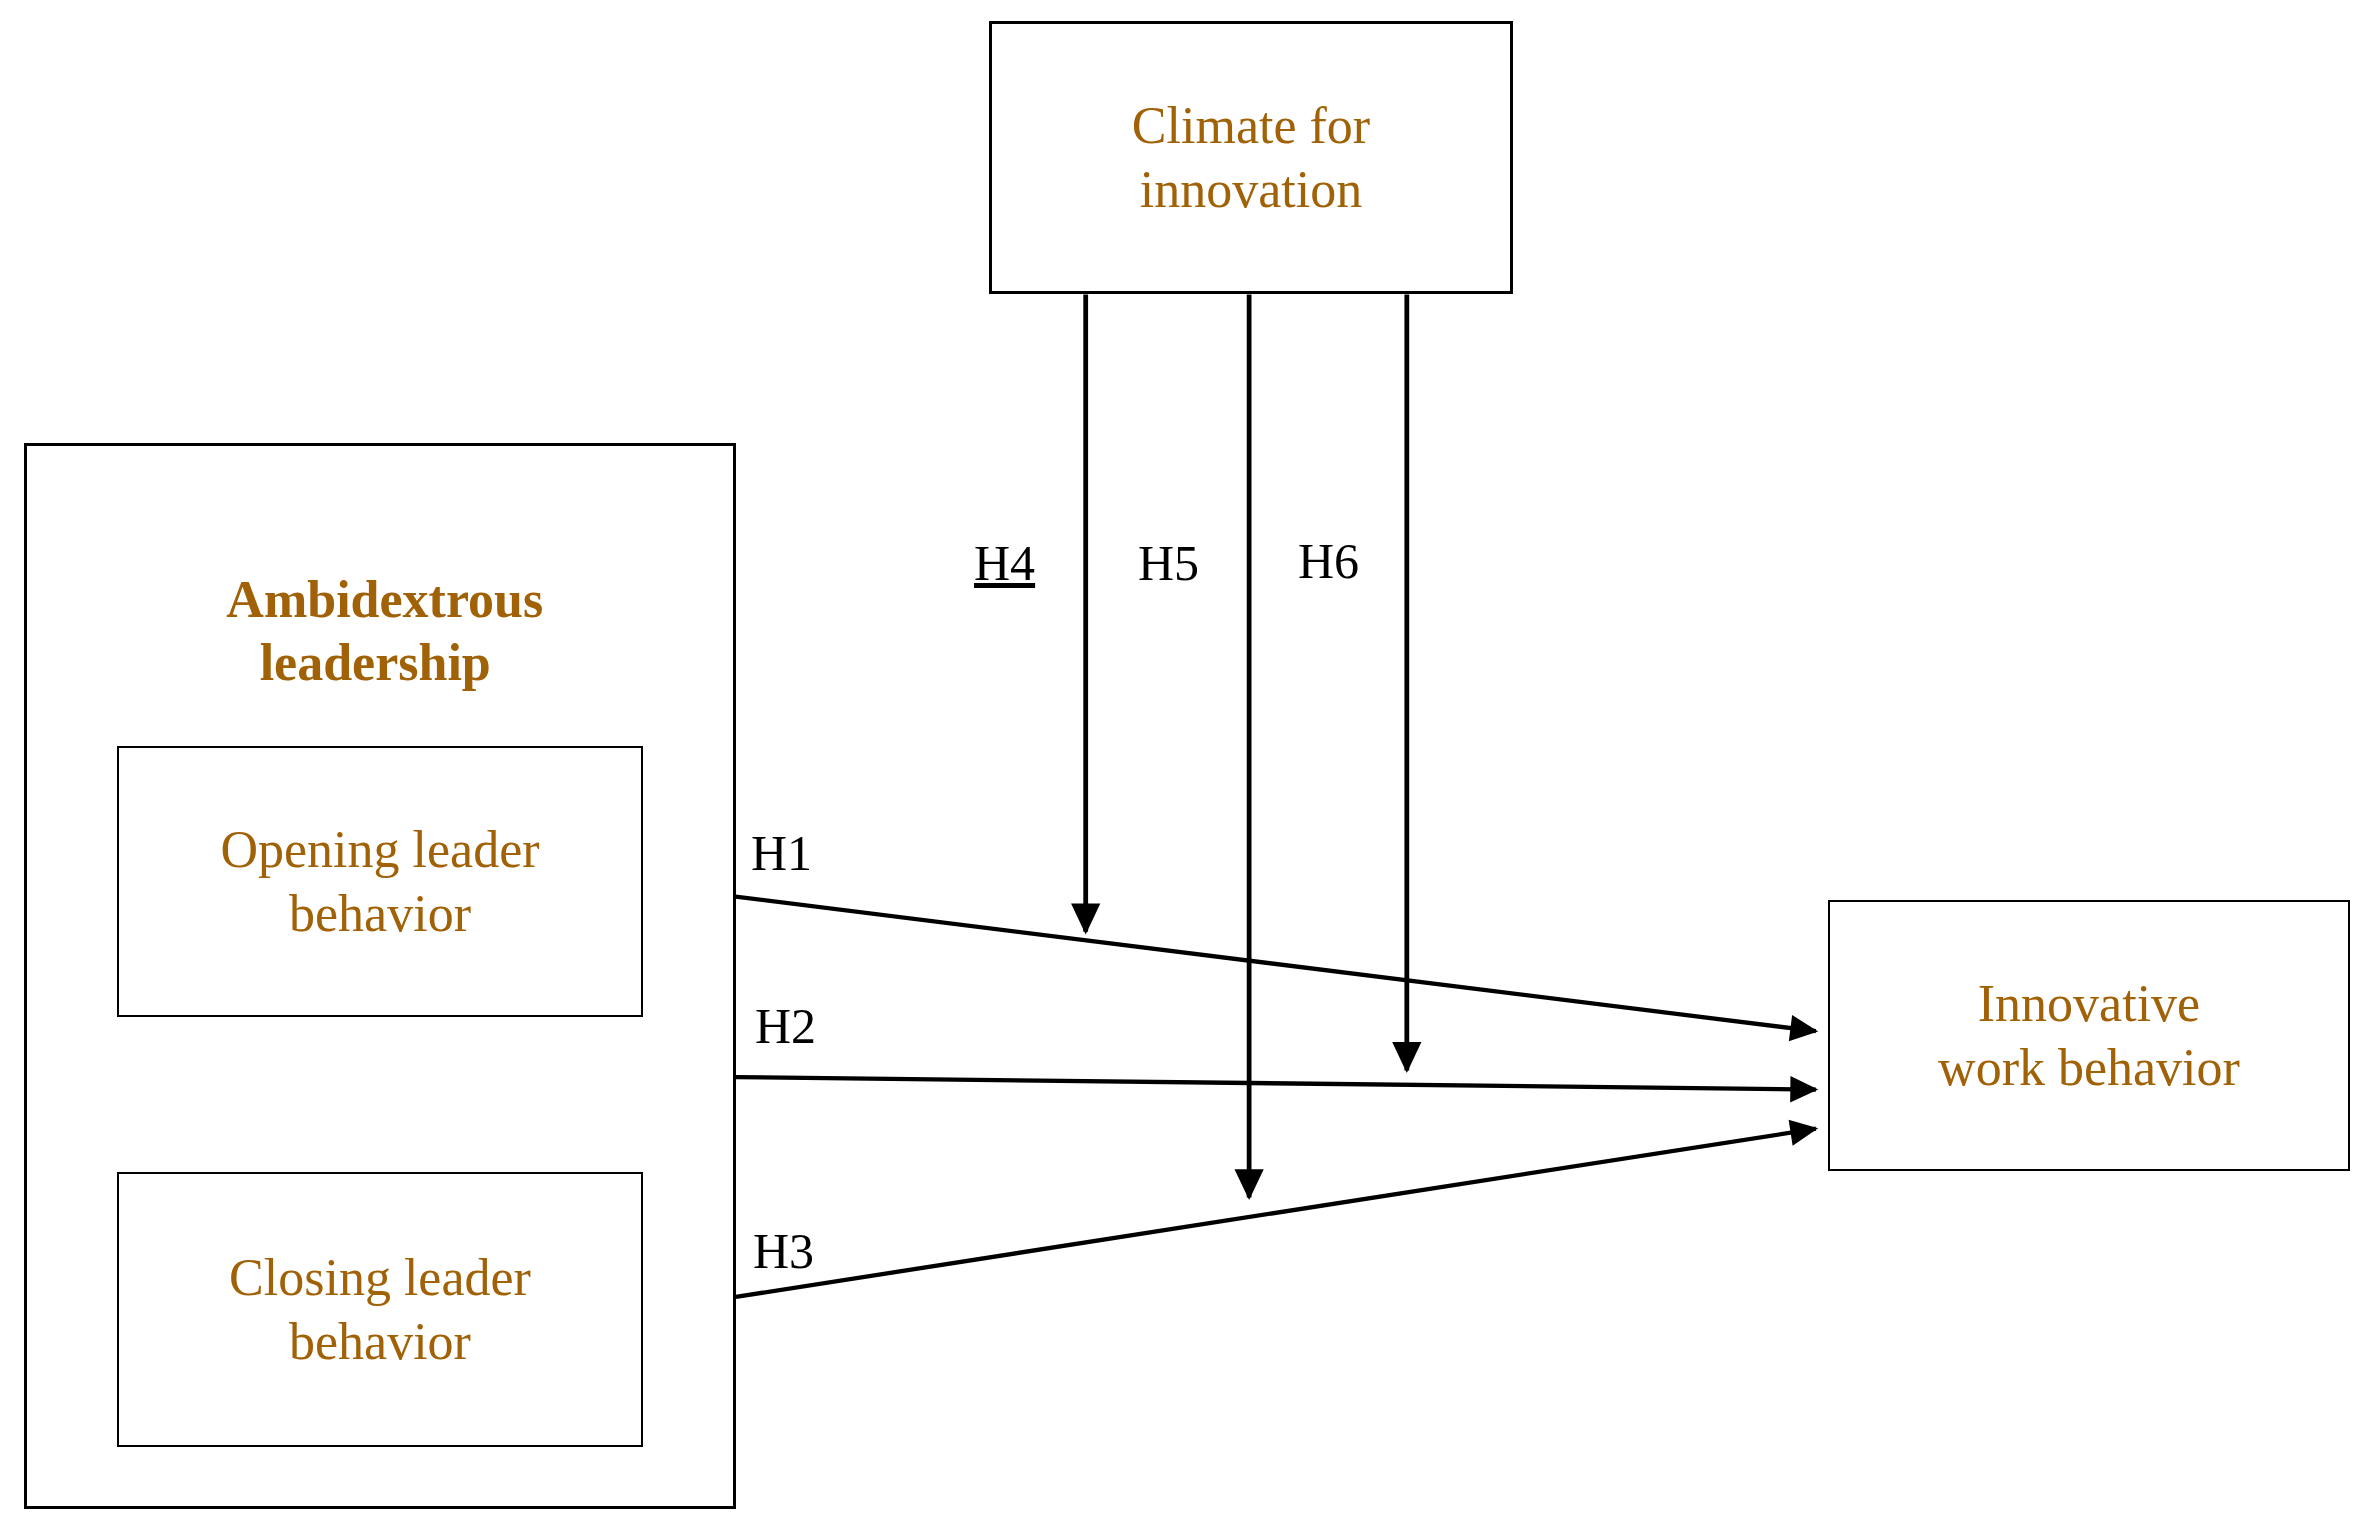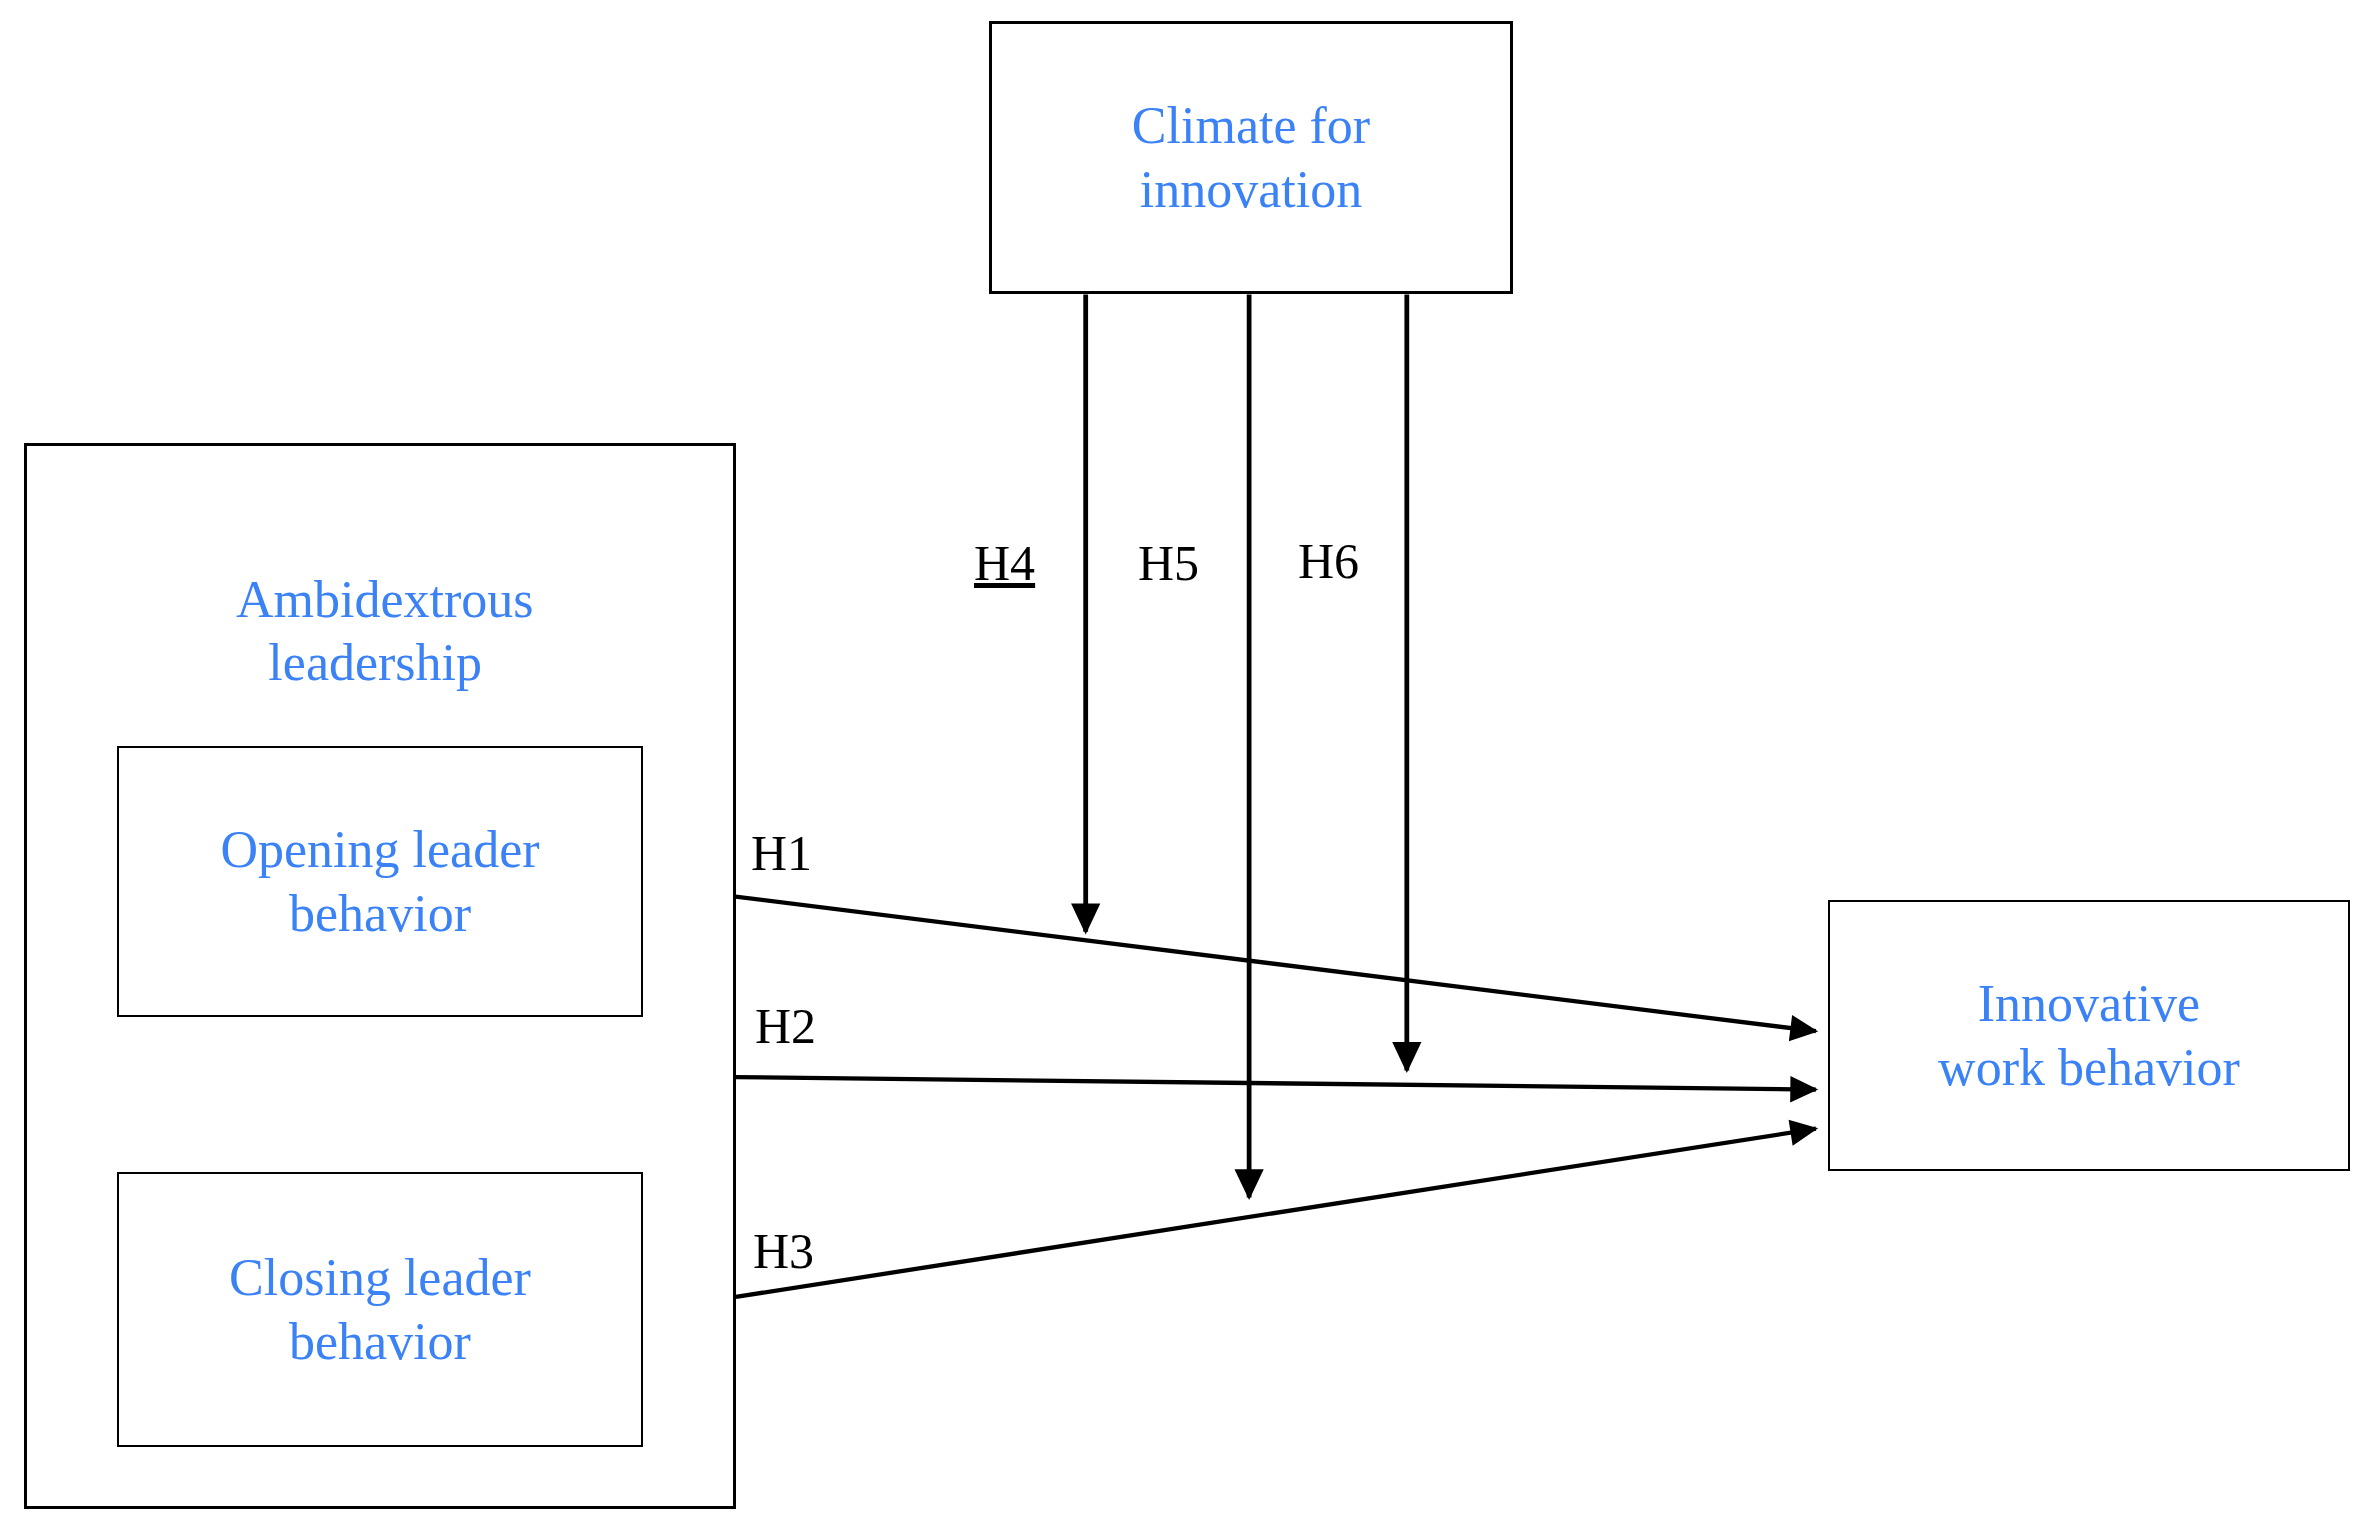--- a/index.html
+++ b/index.html
@@ -33,34 +33,35 @@
     justify-content: center;
     text-align: center;
   }
   .node-box.thin {
     border-width: 2.9px;
   }
   .node-label {
     font-family: "Liberation Serif", "DejaVu Serif", serif;
     font-size: 52px;
     line-height: 1.22;
-    color: #3b82f6;
+    color: #a16207;
     white-space: pre-line;
     padding: 0 9.6px;
   }
   
   #ambidextrous-box {
     display: block;
   }
   #ambidextrous-title {
     position: absolute;
     left: 0;
     right: 0;
     top: 122px;
     text-align: center;
+    font-weight: bold;
   }
   .hyp-label {
     position: absolute;
     font-family: "Liberation Serif", "DejaVu Serif", serif;
     font-size: 50px;
     line-height: 1;
     color: #000000;
     white-space: nowrap;
   }
 </style>

